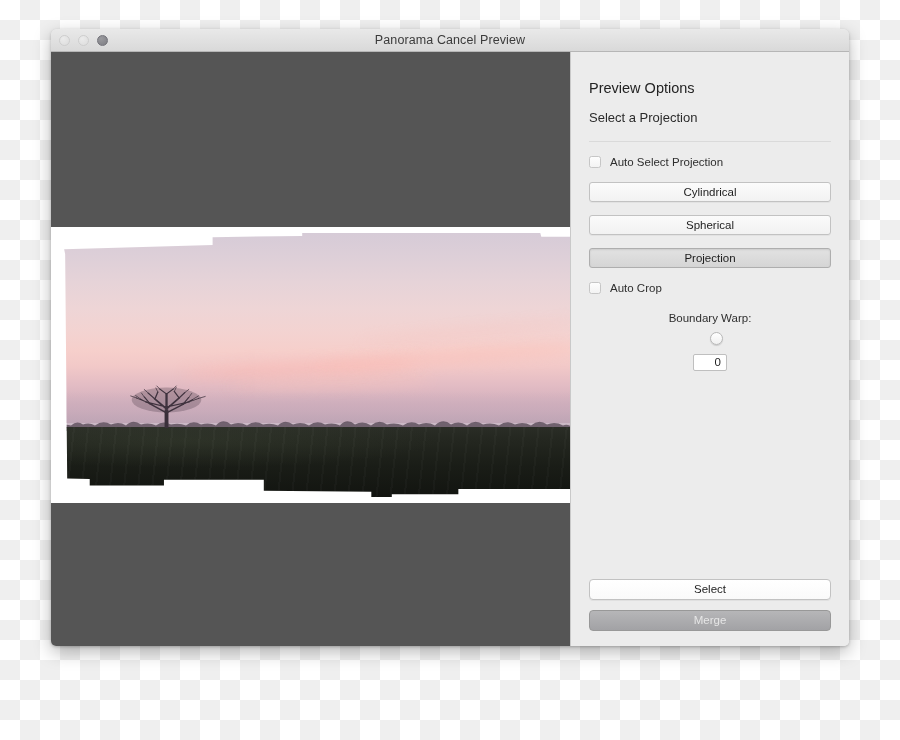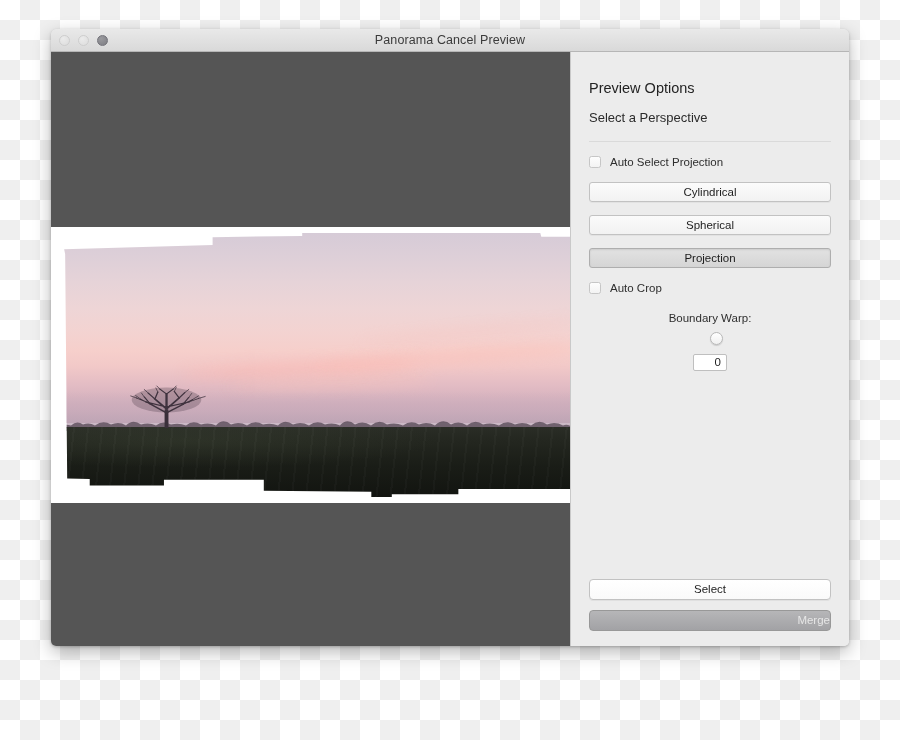--- a/index.html
+++ b/index.html
@@ -358,21 +358,21 @@
     box-sizing: border-box;
     margin-bottom: 10px;
     box-shadow: 0 1px 0 rgba(0,0,0,0.05);
     user-select: none;
   }
   #merge-button {
     display: block;
     width: 100%;
     height: 21px;
     line-height: 19px;
-    text-align: right;
+    text-align: center;
     font-size: 11.5px;
     color: #e6e6e6;
     border: 1px solid #989898;
     border-radius: 4px;
     background: linear-gradient(to bottom, #b6b6b8 0%, #a2a2a5 100%);
     box-sizing: border-box;
     user-select: none;
   }
 </style>
 </head>
@@ -435,21 +435,21 @@
             </g>
             <ellipse cx="45" cy="32" rx="36" ry="25" fill="#4b3c4a" opacity="0.30"></ellipse>
           </svg>
         </div>
       </div>
     </div>
 
     <div id="options-panel">
 
       <div id="panel-title">Preview Options</div>
-      <div id="panel-subtitle">Select a Perspective</div>
+      <div id="panel-subtitle">Select a Projection</div>
       <div id="panel-divider"></div>
 
       <div class="check-row">
         <div class="checkbox"></div>
         <div class="check-label">Auto Select Projection</div>
       </div>
 
       <div class="proj-list">
         <div class="proj-button">Cylindrical</div>
         <div class="proj-button">Spherical</div>

